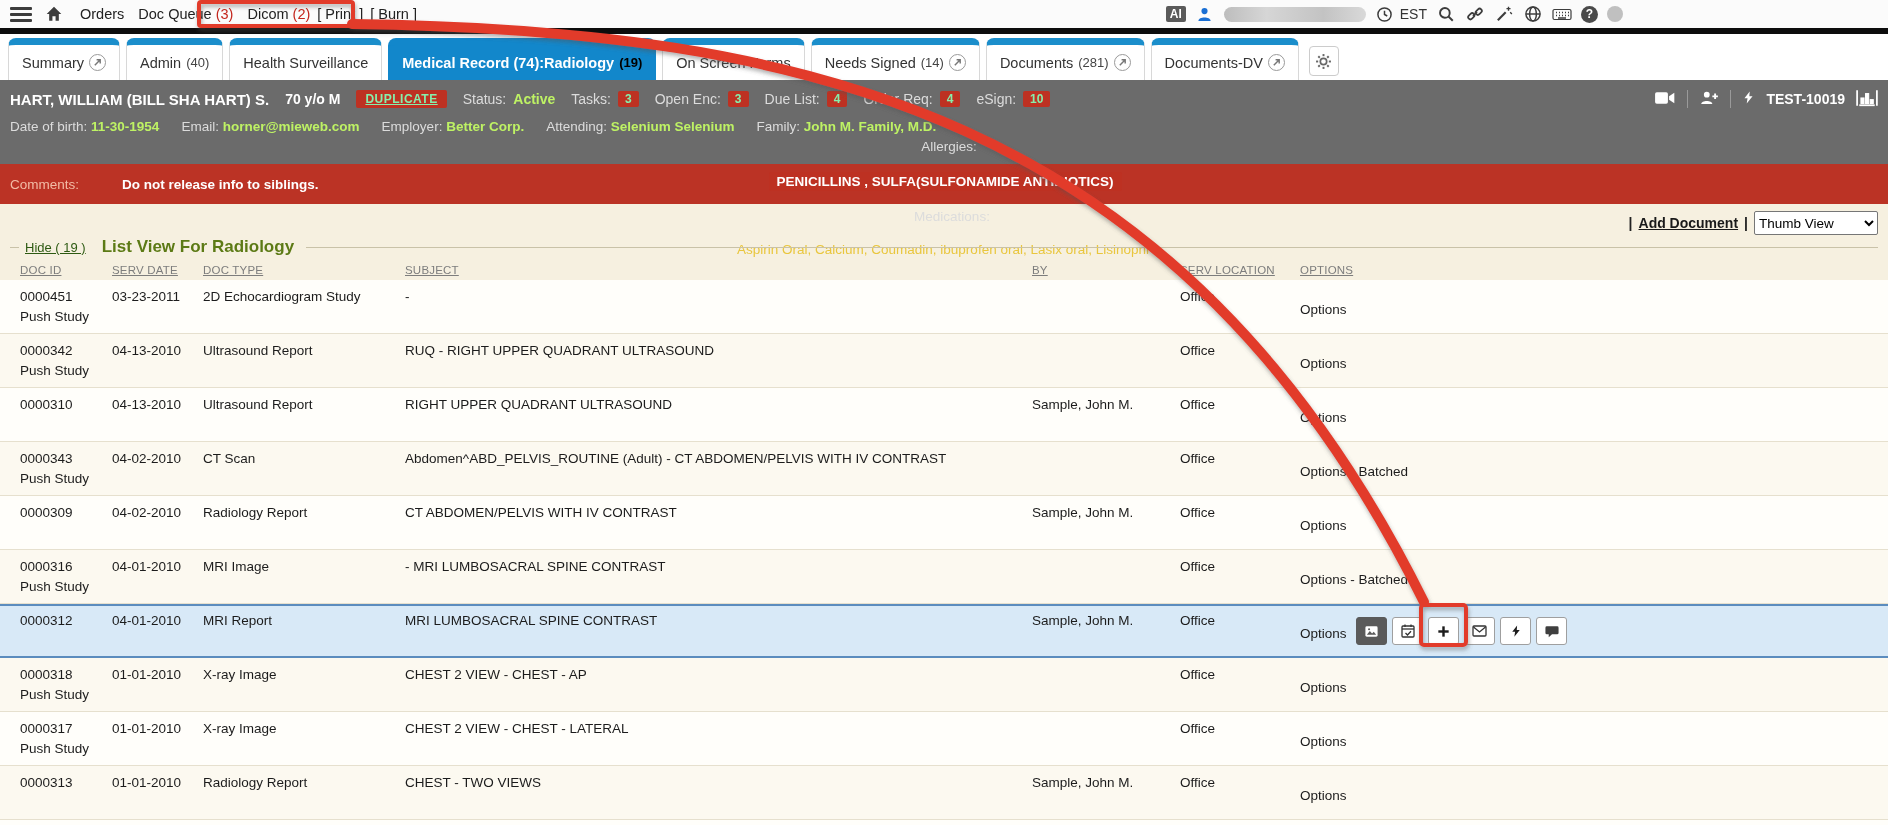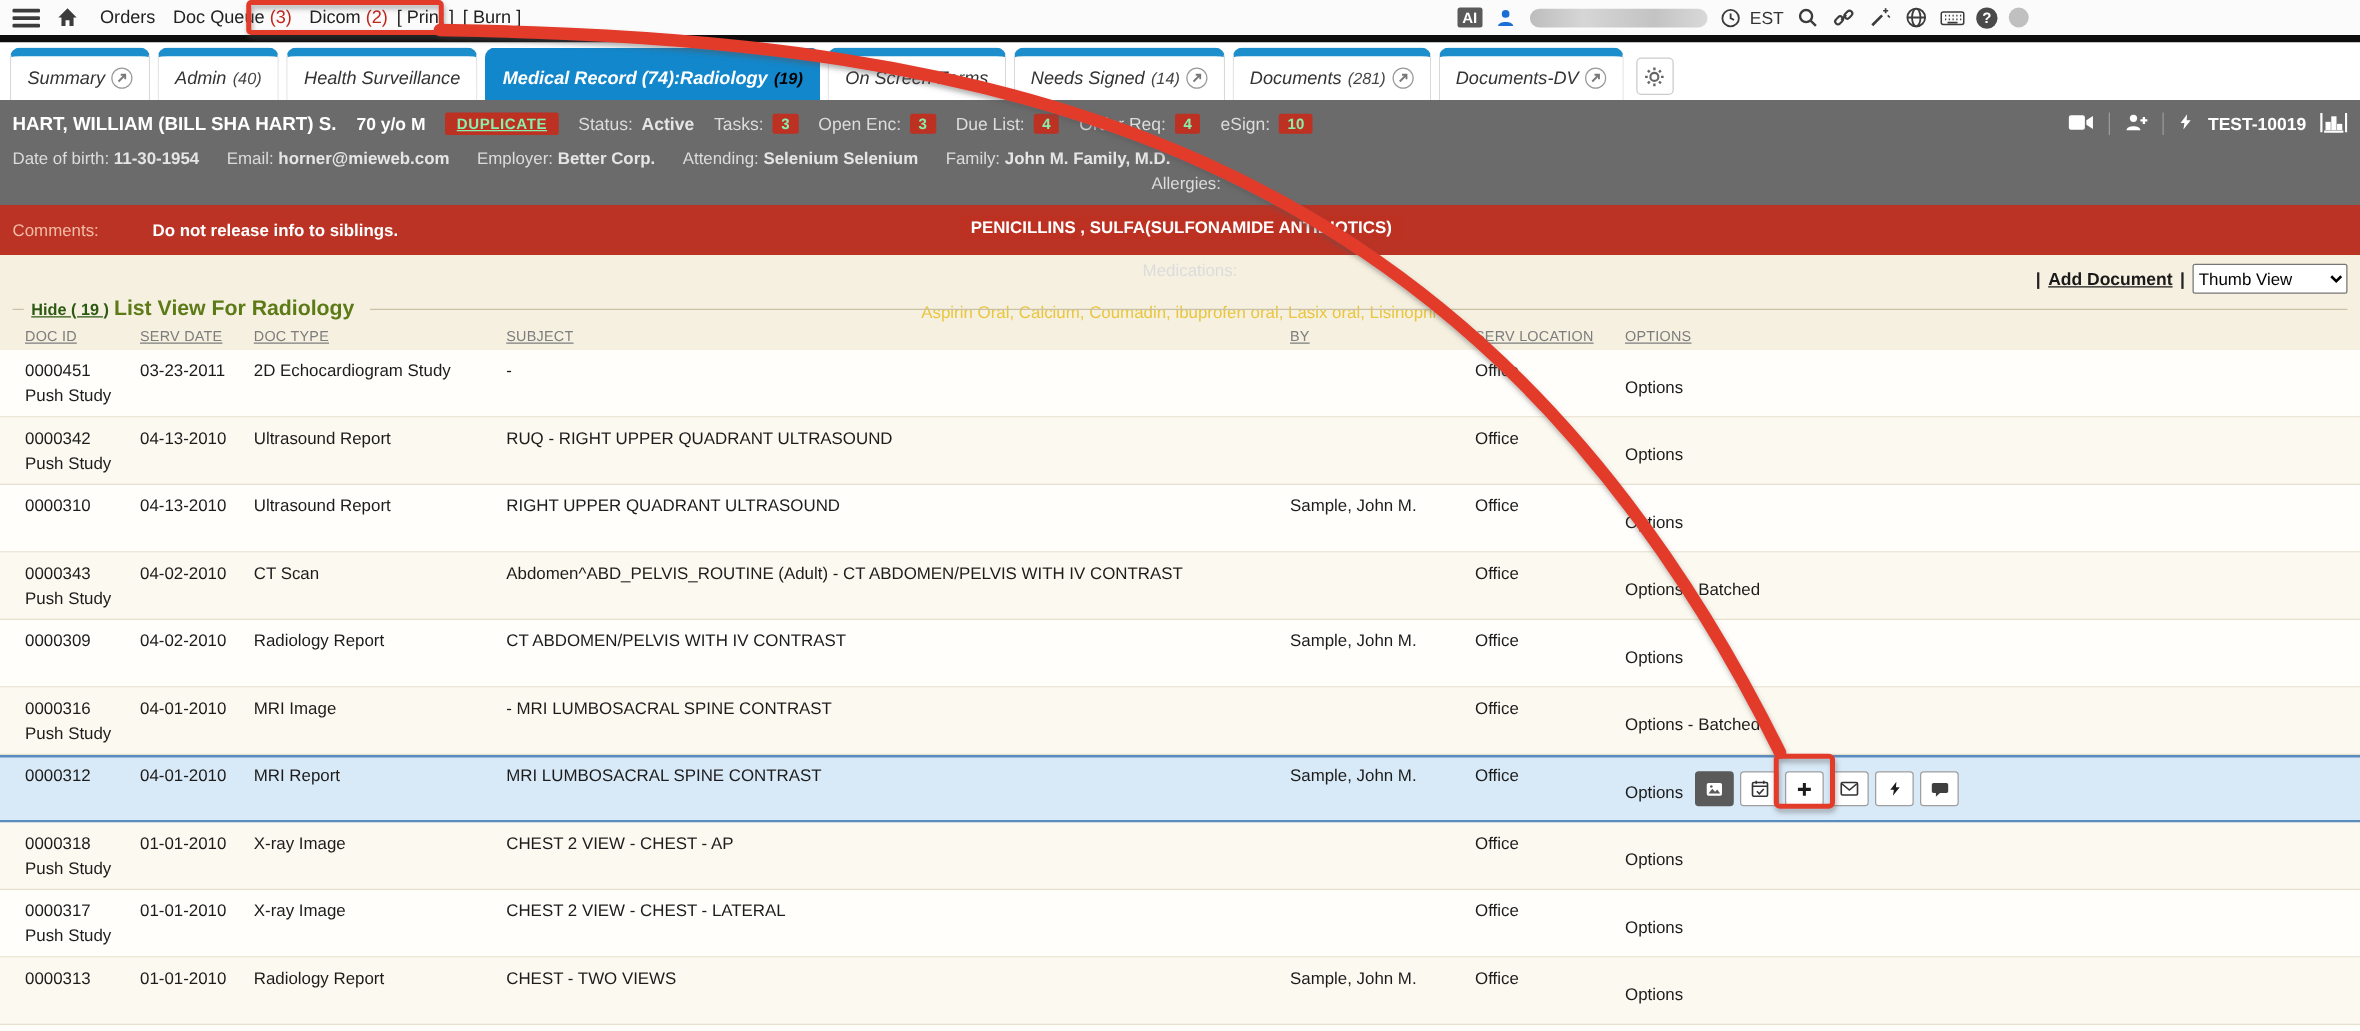--- a/index.html
+++ b/index.html
@@ -18,39 +18,39 @@
   .tb-right { margin-left:auto; margin-right:265px; display:flex; align-items:center; gap:9px; }
   .ai-badge { background:#5a5a5a; color:#fff; font-weight:bold; font-size:12px; padding:2px 4px; border-radius:2px; line-height:1; }
   .user-pill { width:142px; height:15px; border-radius:8px; background:linear-gradient(90deg,#bdbdbd,#d6d6d6 30%,#c3c3c3 70%,#d9d9d9); }
   .tz { font-size:14px; color:#333; margin-left:-4px; }
   .help-circ { width:17px; height:17px; border-radius:50%; background:#4a4a4a; color:#fff; font-size:12px; font-weight:bold; display:flex; align-items:center; justify-content:center; }
   .gray-dot { width:16px; height:16px; border-radius:50%; background:#c0c0c0; }
 
   .black-strip { height:6px; background:#0d0d0d; }
 
   
-  .tabrow { height:46px; background:#fff; display:flex; align-items:flex-end; padding-left:8px;font-style:italic; }
+  .tabrow { height:46px; background:#fff; display:flex; align-items:flex-end; padding-left:8px; }
   .tabs { display:flex; gap:6px; align-items:flex-end; }
   .tab { height:42px; background:#fff; border:1px solid #d8d8d8; border-bottom:none; border-top:7px solid #1b8ecb; border-radius:8px 8px 0 0; display:flex; align-items:center; gap:5px; padding:0 13px; font-size:14.5px; color:#333; cursor:pointer; white-space:nowrap; }
   .tab .tab-count { font-size:13px; color:#444; }
   .tab.active { background:#1287cb; border-color:#1287cb; color:#fff; font-weight:bold; }
   .tab.active .tab-count { color:#000000; font-weight:bold; }
   .ext-ic { width:17px; height:17px; border:1.5px solid #9a9a9a; border-radius:50%; display:inline-flex; align-items:center; justify-content:center; color:#777; }
   .gear-btn { width:30px; height:30px; border:1px solid #ccc; border-radius:4px; background:#fff; margin:0 0 4px 10px; display:flex; align-items:center; justify-content:center; color:#666; cursor:pointer; }
 
   
   .patient-bar { height:84px; background:#6b6b6b; color:#fff; padding:4px 0 0 10px; }
   .p-row { display:flex; align-items:center; }
   .p-row1 { height:30px; gap:16px; font-size:14px; }
   .p-row2 { height:25px; gap:22px; font-size:13.5px; }
   .p-row3 { height:25px; gap:18px; font-size:13.5px;flex-direction:column; }
   .p-name { font-weight:bold; font-size:15px; }
   .p-age { font-weight:bold; }
   .p-label { color:#dcdcdc; }
-  .p-val { font-weight:bold; color:#e5e5e5;text-align:right; }
+  .p-val { font-weight:bold; color:#bef264;text-align:right; }
   .red-badge { background:#bd3122; color:#86efac; font-weight:bold; padding:1px 7px; border-radius:2px; font-size:12px; }
   .dup-badge { text-decoration:underline; letter-spacing:.5px; padding:2px 9px; cursor:pointer; }
   .counter { display:inline-flex; align-items:center; gap:7px; }
   .p-right { margin-left:auto; display:flex; align-items:center; gap:11px; margin-right:10px; color:#fff; }
   .vdiv { width:1px; height:18px; background:#9a9a9a; }
   .chart-id { font-weight:bold; font-size:14px; }
   .allergy-badge { background:#bd3122; color:#fff; font-weight:bold; padding:2px 8px; border-radius:2px; font-size:13.5px; cursor:pointer; }
   .meds { color:#e9c63d; cursor:pointer; }
 
   
@@ -60,21 +60,21 @@
 
   
   .content { height:627px; background:#f6f0e0; overflow:hidden; }
   .doc-toolbar { height:30px; padding:8px 10px 0 0; display:flex; justify-content:flex-end; align-items:center; gap:6px; font-size:14px; }
   .doc-toolbar .sep { color:#222; font-weight:bold; }
   .add-doc { color:#1a1a1a; text-decoration:underline; font-weight:bold; cursor:pointer; }
   .view-select { height:24px; width:124px; font-size:13.5px; font-family:"Liberation Sans",sans-serif; border:1px solid #767676; background:#fff; border-radius:2px; }
 
   .list-heading { height:26px; display:flex; align-items:center; }
   .list-heading::before { content:''; width:9px; border-top:1px solid #c9c2a8; margin:0 6px 0 10px; }
-  .hide-link { color:#2d5a12; font-weight:bold; font-size:13px; text-decoration:underline; margin-right:4px; cursor:pointer; white-space:nowrap; }
+  .hide-link { color:#2d5a12; font-weight:normal; font-size:13px; text-decoration:underline; margin-right:16px; cursor:pointer; white-space:nowrap; }
   .list-title { color:#5c7a15; font-weight:bold; font-size:17px; white-space:nowrap; }
   .list-heading .rule { flex:1; border-top:1px solid #c9c2a8; margin:0 10px 0 12px; }
 
   .thead, .trow { display:grid; grid-template-columns:92px 91px 202px 627px 148px 120px auto; padding-left:20px; }
   .thead { height:20px; align-items:center; }
   .thead a { font-size:11.5px; color:#7d7d7d; text-decoration:underline; letter-spacing:.2px; cursor:pointer; }
   .trow { height:54px; border-bottom:1px solid #e6e0ce; background:#fffefa; padding-top:7px; cursor:pointer; }
   .trow.alt { background:#fcf9f0; }
   .trow.hl { background:#d8e9f7; border-top:2px solid #5b8cbe; border-bottom:2px solid #5b8cbe; padding-top:5px; }
   .c { font-size:13.5px; color:#1c1c1c; padding-right:8px; line-height:1.5; }

